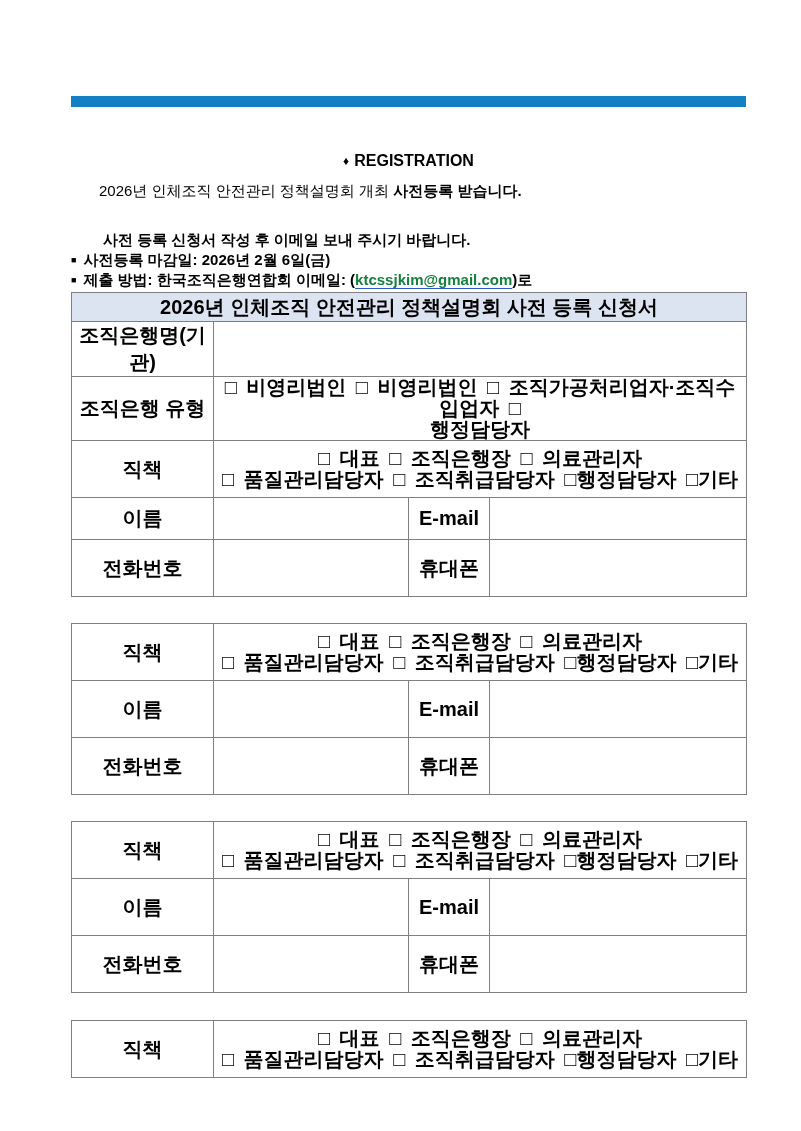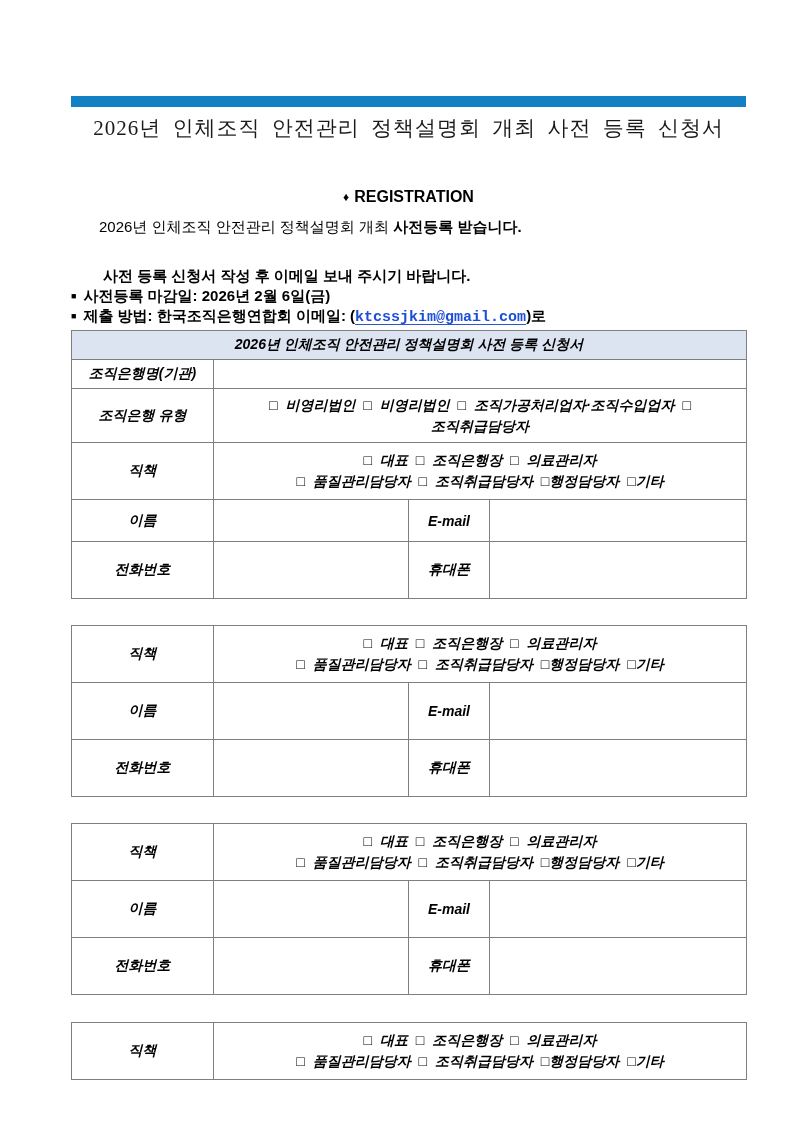--- a/index.html
+++ b/index.html
@@ -35,31 +35,30 @@
 
   .intro-line { font-size: 15px; line-height: 20px; margin-top: 10px; }
   .intro-1 { margin-left: 28px; }
   .intro-2 { margin-left: 32px; font-weight: bold; margin-top: 29px; }
   .bold { font-weight: bold; text-align: right; }
 
   .notice { font-size: 15px; line-height: 20px; font-weight: bold; }
   .sq { font-size: 9px; vertical-align: 2px; margin-right: 7px; }
 
   .email-link {
-    color: #1d4ed8; cursor: pointer;
+    color: #15803d; cursor: pointer;
     text-decoration: underline;
     text-decoration-color: var(--link_underline);
     text-decoration-thickness: 1px;
     text-underline-offset: 3px;
-    font-family: Liberation Mono, monospace;
   }
 
   table.form {
     border-collapse: collapse; table-layout: fixed;
-    width: 675px; font-size: 14px; font-style: italic;
+    width: 675px; font-size: 20px;
   }
   table.form td {
     border: 1px solid #7f7f7f;
     text-align: center; vertical-align: middle;
     font-weight: bold; padding: 0 2px;
   }
   .t1 { margin-top: 2px; }
   .t2 { margin-top: 26px; }
   .t3 { margin-top: 26px; }
   .t4 { margin-top: 27px; }
@@ -71,21 +70,20 @@
   .options { line-height: 21px; word-spacing: 4px; }
 </style>
 </head>
 <body>
 
 <div class="page">
   <div class="content">
 
     <div class="accent-bar top-bar"></div>
 
-    <div class="doc-title">2026년 인체조직 안전관리 정책설명회 개최 사전 등록 신청서</div>
 
     <div class="reg-heading"><span class="diamond">♦</span><span>REGISTRATION</span></div>
 
     <div class="intro-line intro-1"><span>2026년 인체조직 안전관리 정책설명회 개최 </span><span class="bold">사전등록 받습니다.</span></div>
 
     <div class="intro-line intro-2">사전 등록 신청서 작성 후 이메일 보내 주시기 바랍니다.</div>
 
     <div class="notice"><span class="sq">■</span><span>사전등록 마감일: 2026년 2월 6일(금)</span></div>
 
     <div class="notice"><span class="sq">■</span><span>제출 방법: 한국조직은행연합회 이메일: (</span><span class="email-link">ktcssjkim@gmail.com</span><span>)로</span></div>
@@ -103,21 +101,21 @@
         <td colspan="4" class="hdr h29">2026년 인체조직 안전관리 정책설명회 사전 등록 신청서</td>
       </tr>
       <tr>
         <td class="h29">조직은행명(기관)</td>
         <td colspan="3" class="h29"></td>
       </tr>
       <tr>
         <td class="h54">조직은행 유형</td>
         <td colspan="3" class="h54">
           <div class="options">□ 비영리법인 □ 비영리법인 □ 조직가공처리업자·조직수입업자 □</div>
-          <div class="options">조직취급담당자</div>
+          <div class="options">행정담당자</div>
         </td>
       </tr>
       <tr>
         <td class="h43">직책</td>
         <td colspan="3" class="h43">
           <div class="options">□ 대표 □ 조직은행장 □ 의료관리자</div>
           <div class="options">□ 품질관리담당자 □ 조직취급담당자 □행정담당자 □기타</div>
         </td>
       </tr>
       <tr>

